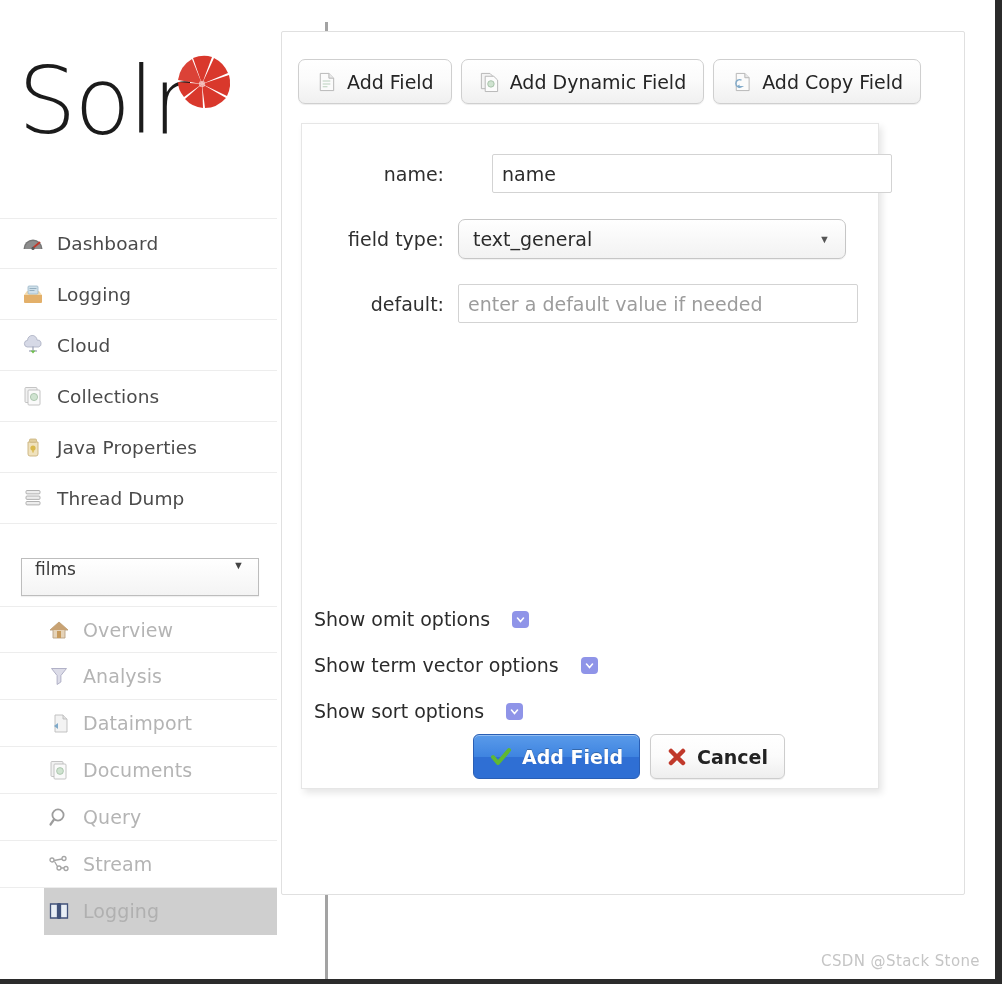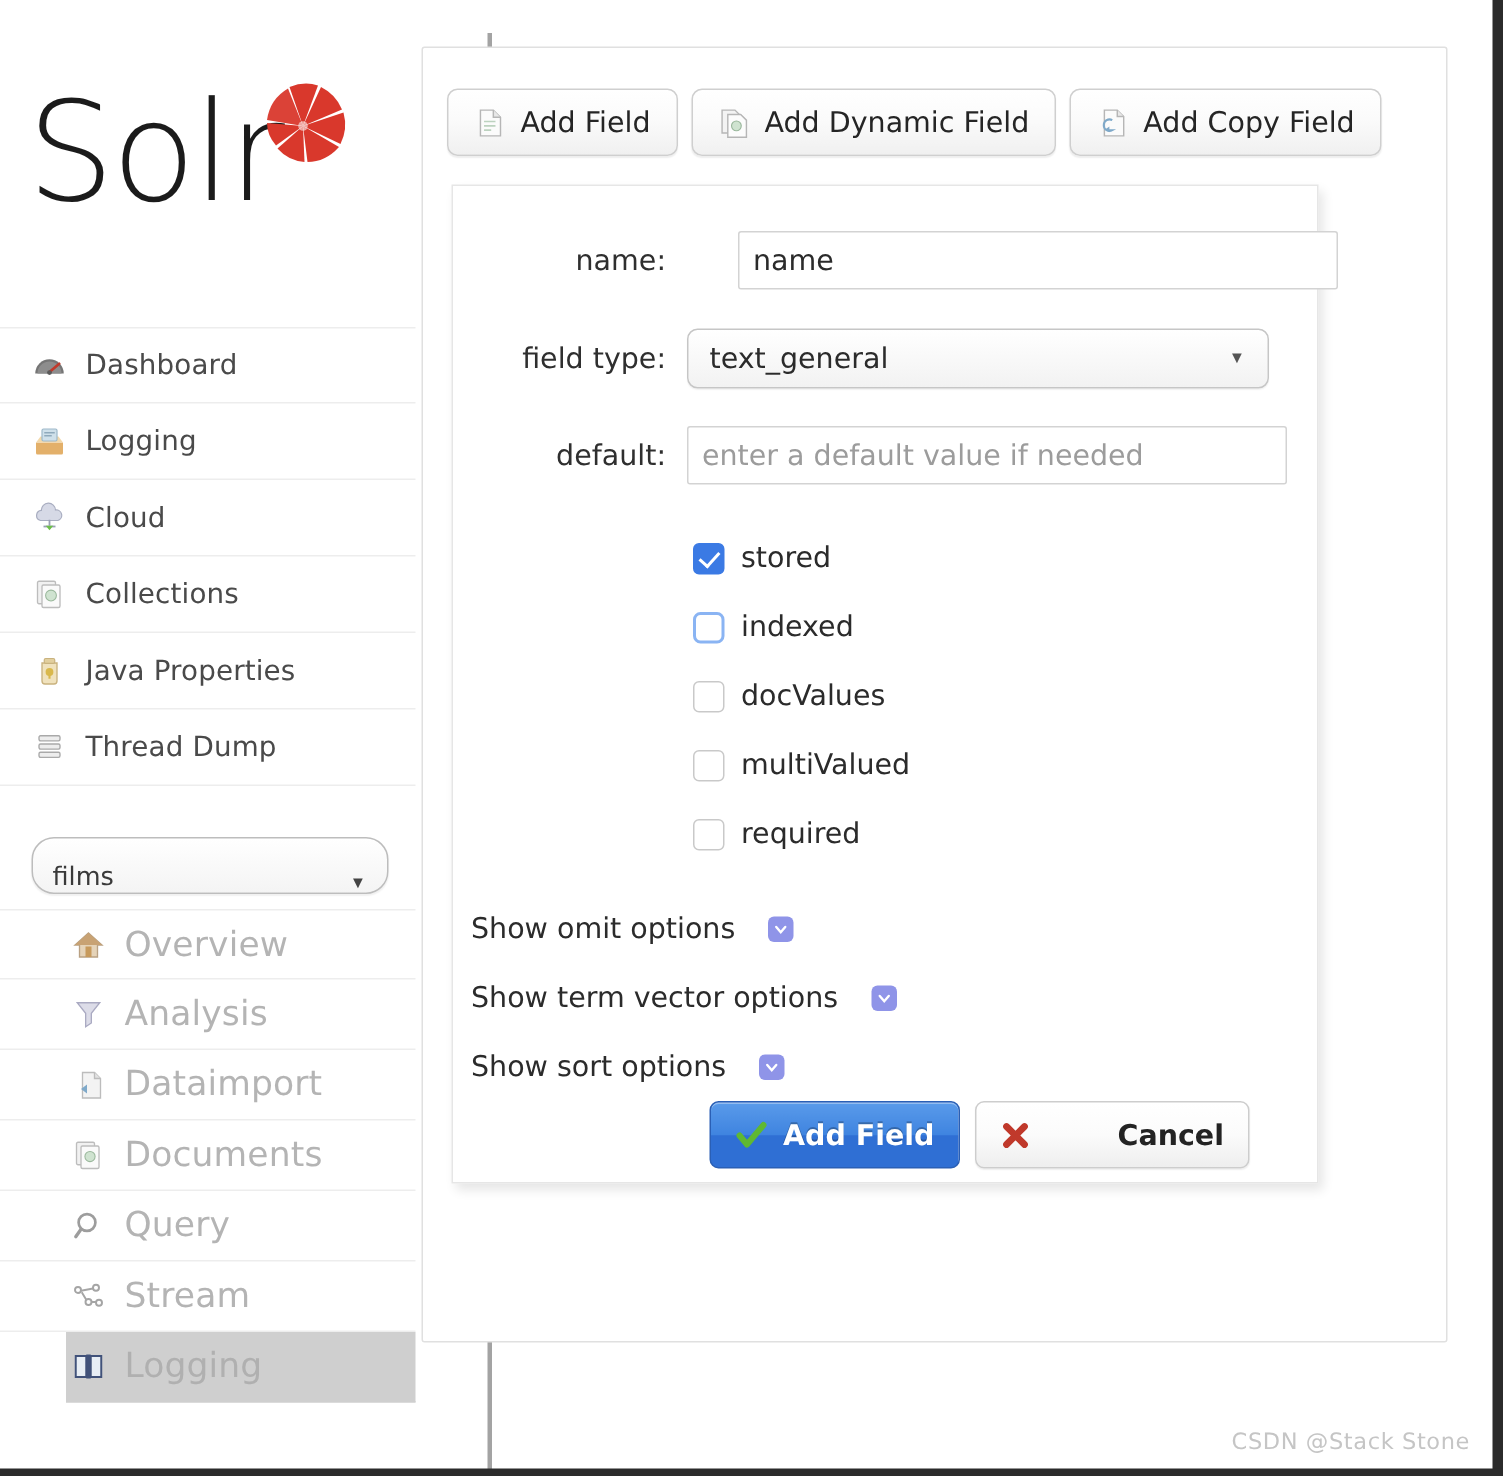--- a/index.html
+++ b/index.html
@@ -113,26 +113,26 @@
   }
 
   
   #collection-select {
     position: absolute;
     left: 21px;
     top: 536px;
     width: 238px;
     height: 38px;
     border: 1px solid #bdbdbd;
-    border-radius: 15px;
+    border-radius: 0;
     background: linear-gradient(#ffffff, #f4f4f4);
     box-shadow: 0 1px 1px rgba(0,0,0,.06);
     box-sizing: border-box;
     display: flex;
-    align-items: flex-end;
+    align-items: flex-start;
     cursor: pointer;
   }
   #collection-select .cs-label {
     font-size: 17px;
     color: #3a3a3a;
     padding-left: 13px;
     font-family: "DejaVu Sans", sans-serif;
   }
   #collection-select .cs-caret {
     position: absolute;
@@ -142,21 +142,21 @@
   }
 
   
   #nav-collection { top: 584px; }
   #nav-collection .nav-item {
     padding-left: 48px;
     height: 47px;
   }
   #nav-collection .nav-label {
     color: #b4b4b4;
-    font-size: 23px;
+    font-size: 19px;
   }
   #nav-collection .nav-item.active {
     background: #cfcfcf;
     border-bottom: 1px solid #cfcfcf;
     margin-left: 44px;
     padding-left: 4px;
     width: 233px;
   }
   #nav-collection .nav-item.active .nav-label { color: #b0b0b0; }
 
@@ -379,21 +379,20 @@
   #btn-add-field {
     background: linear-gradient(#5a9bea 0%, #3f84e0 50%, #2f6fd4 51%, #2f6fd4 100%);
     border: 1px solid #2a5fb5;
     box-shadow: inset 0 1px 0 rgba(255,255,255,.35);
   }
   #btn-add-field .btn-label { color: #fff; text-shadow: 0 -1px 0 rgba(0,0,0,.25); }
   #btn-cancel {
     background: linear-gradient(#ffffff 0%, #fbfbfb 50%, #eeeeee 100%);
     border: 1px solid #cdcdcd;
     box-shadow: 0 1px 1px rgba(0,0,0,.07);
-    gap: 48px;
   }
   #btn-cancel .btn-label { color: #232323; }
 
   
   #watermark {
     position: absolute;
     right: 22px;
     bottom: 14px;
     font-size: 15px;
     color: #c5c5c5;
@@ -607,47 +606,20 @@
           <span class="sel-value">text_general</span>
           <span class="sel-caret">▼</span>
         </div>
       </div>
 
       <div class="form-row" id="row-default">
         <div class="form-label">default:</div>
         <input class="text-input" type="text" placeholder="enter a default value if needed" style="">
       </div>
 
-      <div id="checkbox-group">
-
-        <div class="check-row">
-          <span class="cbox checked"></span>
-          <span class="check-label">stored</span>
-        </div>
-
-        <div class="check-row">
-          <span class="cbox focused"></span>
-          <span class="check-label">indexed</span>
-        </div>
-
-        <div class="check-row">
-          <span class="cbox"></span>
-          <span class="check-label">docValues</span>
-        </div>
-
-        <div class="check-row">
-          <span class="cbox"></span>
-          <span class="check-label">multiValued</span>
-        </div>
-
-        <div class="check-row">
-          <span class="cbox"></span>
-          <span class="check-label">required</span>
-        </div>
-      </div>
 
       <div id="show-options">
 
         <div class="show-row">
           <span class="show-label">Show omit options</span>
           <span class="toggle-chip">
             <svg width="11" height="11" viewBox="0 0 11 11">
                 <path d="M2.5 4 L5.5 7.5 L8.5 4" fill="none" stroke="#fff" stroke-width="1.6" stroke-linecap="round"></path>
               </svg>
           </span>

